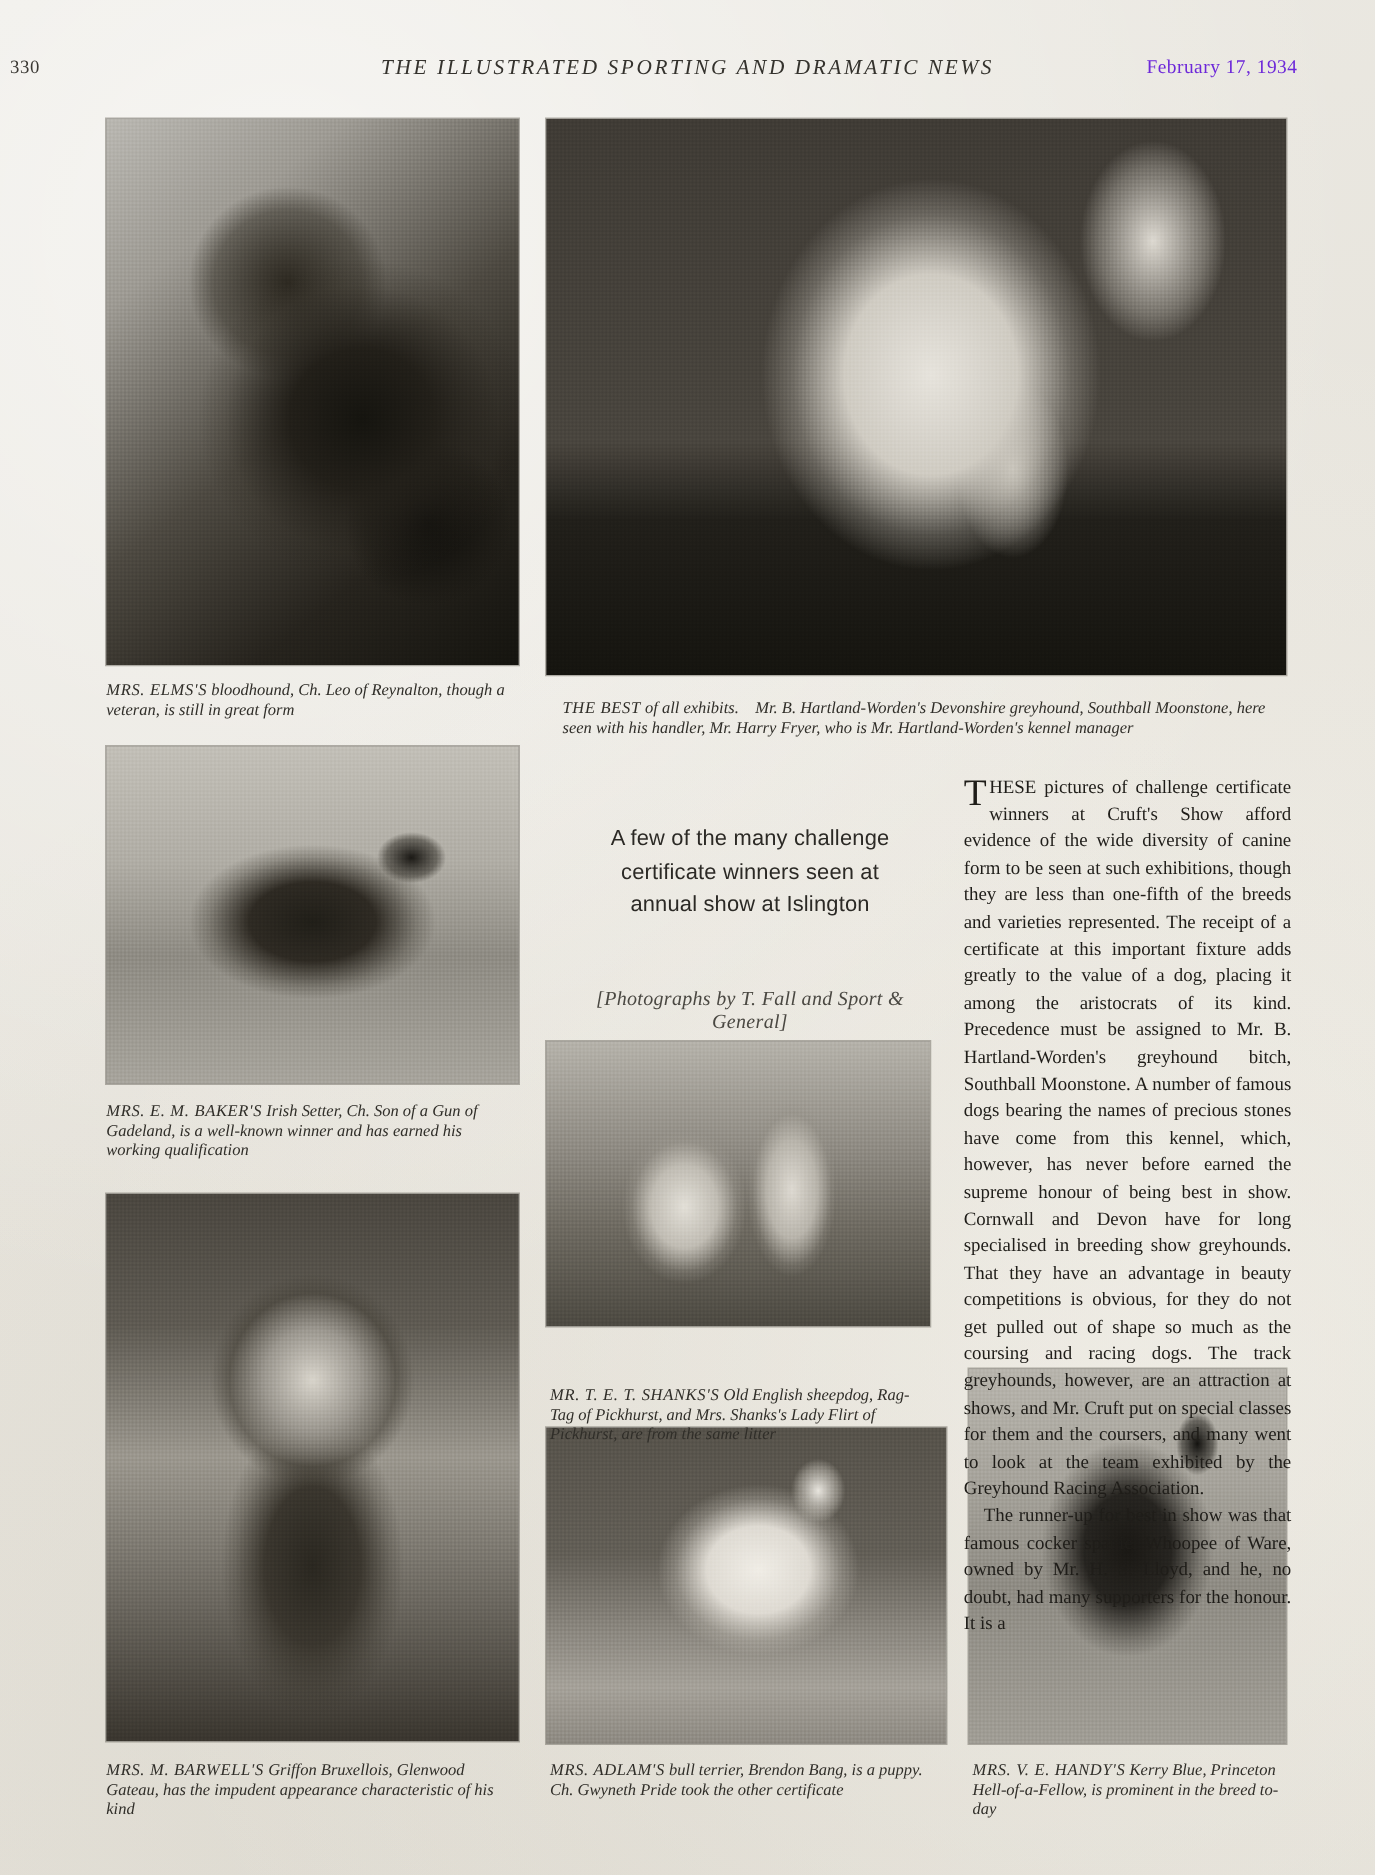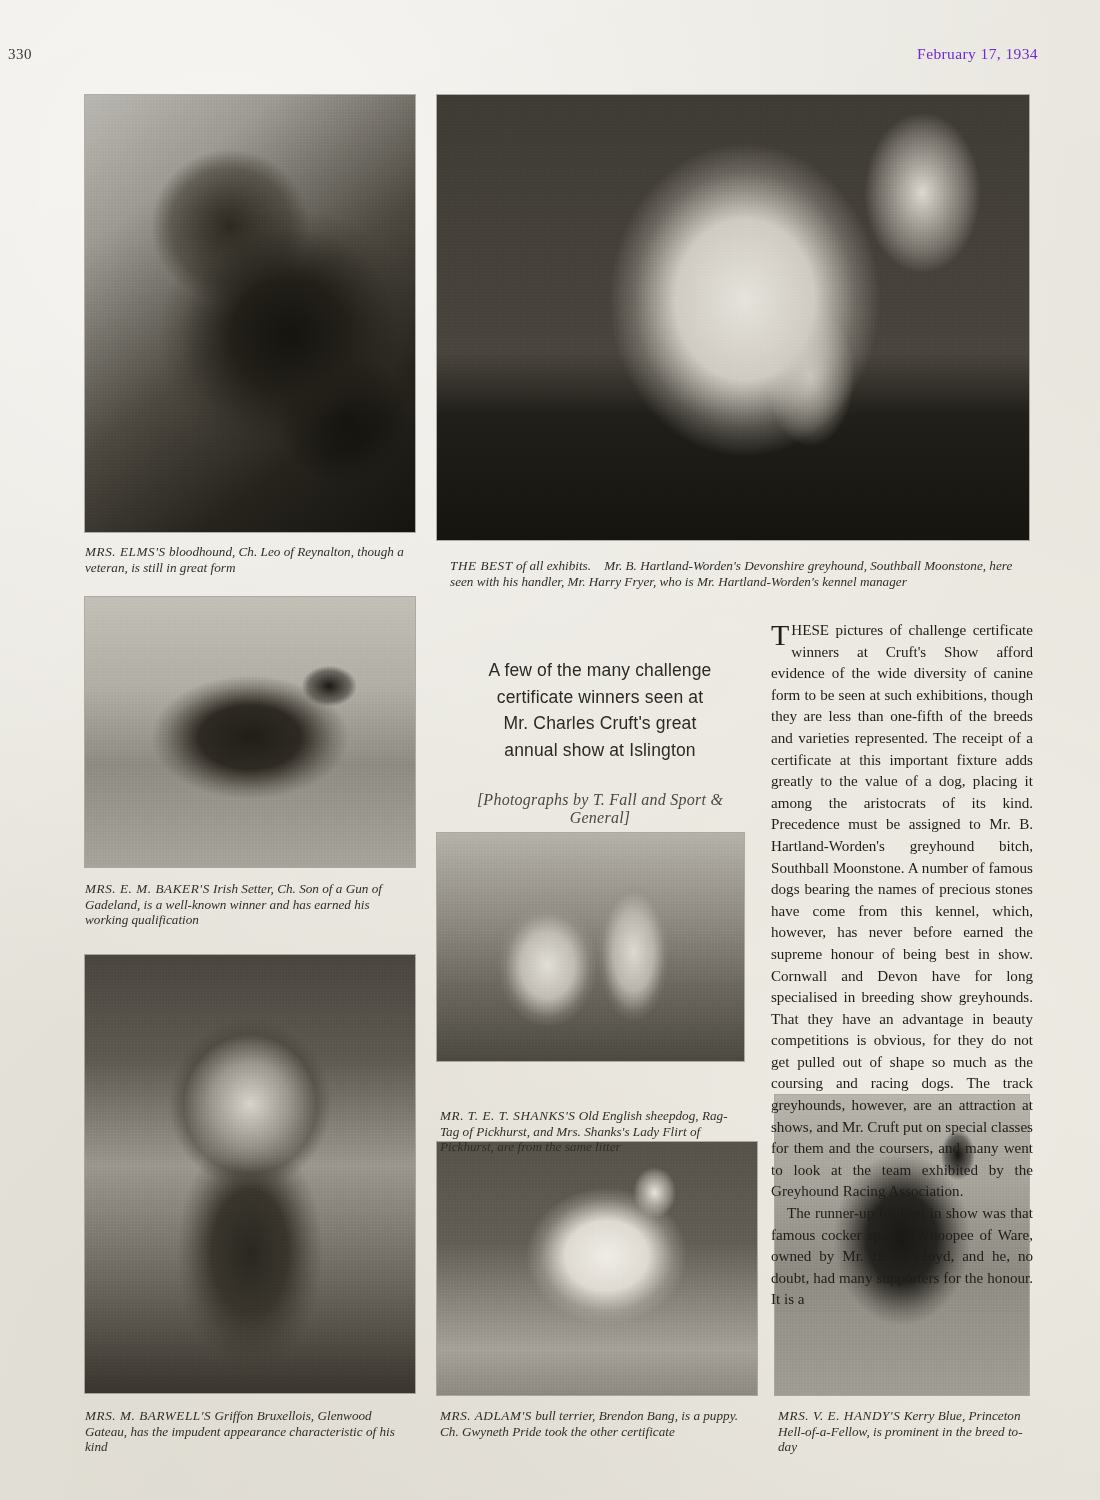--- a/index.html
+++ b/index.html
@@ -163,20 +163,21 @@
     margin-top:1px;
   }
 </style>
 </head>
 <body>
 
 <div class="paper-grain"></div>
 
 <div class="masthead">
   <div class="folio">330</div>
+  <div class="masthead-title">THE ILLUSTRATED SPORTING AND DRAMATIC NEWS</div>
   <div class="issue-date">February 17, 1934</div>
 </div>
 
 <div class="photo" id="ph-bloodhound" style="left:85px;top:95px;width:330px;height:437px;">
   <div class="vig"></div>
     <div class="halftone"></div>
 </div>
 
 <div class="photo" id="ph-greyhound" style="left:437px;top:95px;width:592px;height:445px;">
   <div class="vig"></div>
@@ -232,21 +233,20 @@
   <b>MRS. ADLAM'S</b><span> bull terrier, Brendon Bang, is a puppy.  Ch. Gwyneth Pride took the other certificate</span>
 </div>
 
 <div class="caption" style="left:778px;top:1408px;width:255px;">
   <b>MRS. V. E. HANDY'S</b><span> Kerry Blue, Princeton Hell-of-a-Fellow, is prominent in the breed to-day</span>
 </div>
 
 <div class="standfirst" style="left:455px;top:657px;width:290px;">
   <div>A few of the many challenge</div>
   <div>certificate winners seen at</div>
-  <div>Mr. Charles Cruft's great</div>
   <div>annual show at Islington</div>
 </div>
 
 <div class="credit" style="left:450px;top:791px;width:300px;">[Photographs by T. Fall and Sport &amp; General]</div>
 
 <div class="bodycol" style="left:771px;top:620px;width:262px;">
   <p class="dropline"><span class="dropcap">T</span><span>HESE pictures of challenge certificate winners at Cruft's Show afford evidence of the wide diversity of canine form to be seen at such exhibitions, though they are less than one-fifth of the breeds and varieties represented.  The receipt of a certificate at this important fixture adds greatly to the value of a dog, placing it among the aristocrats of its kind.  Precedence must be assigned to Mr. B. Hartland-Worden's greyhound bitch, Southball Moonstone.  A number of famous dogs bearing the names of precious stones have come from this kennel, which, however, has never before earned the supreme honour of being best in show.  Cornwall and Devon have for long specialised in breeding show greyhounds.  That they have an advantage in beauty competitions is obvious, for they do not get pulled out of shape so much as the coursing and racing dogs.  The track greyhounds, however, are an attraction at shows, and Mr. Cruft put on special classes for them and the coursers, and many went to look at the team exhibited by the Greyhound Racing Association.</span></p>
   <p class="indent">The runner-up for best in show was that famous cocker spaniel Whoopee of Ware, owned by Mr. H. S. Lloyd, and he, no doubt, had many supporters for the honour.  It is a</p>
 </div>
 

